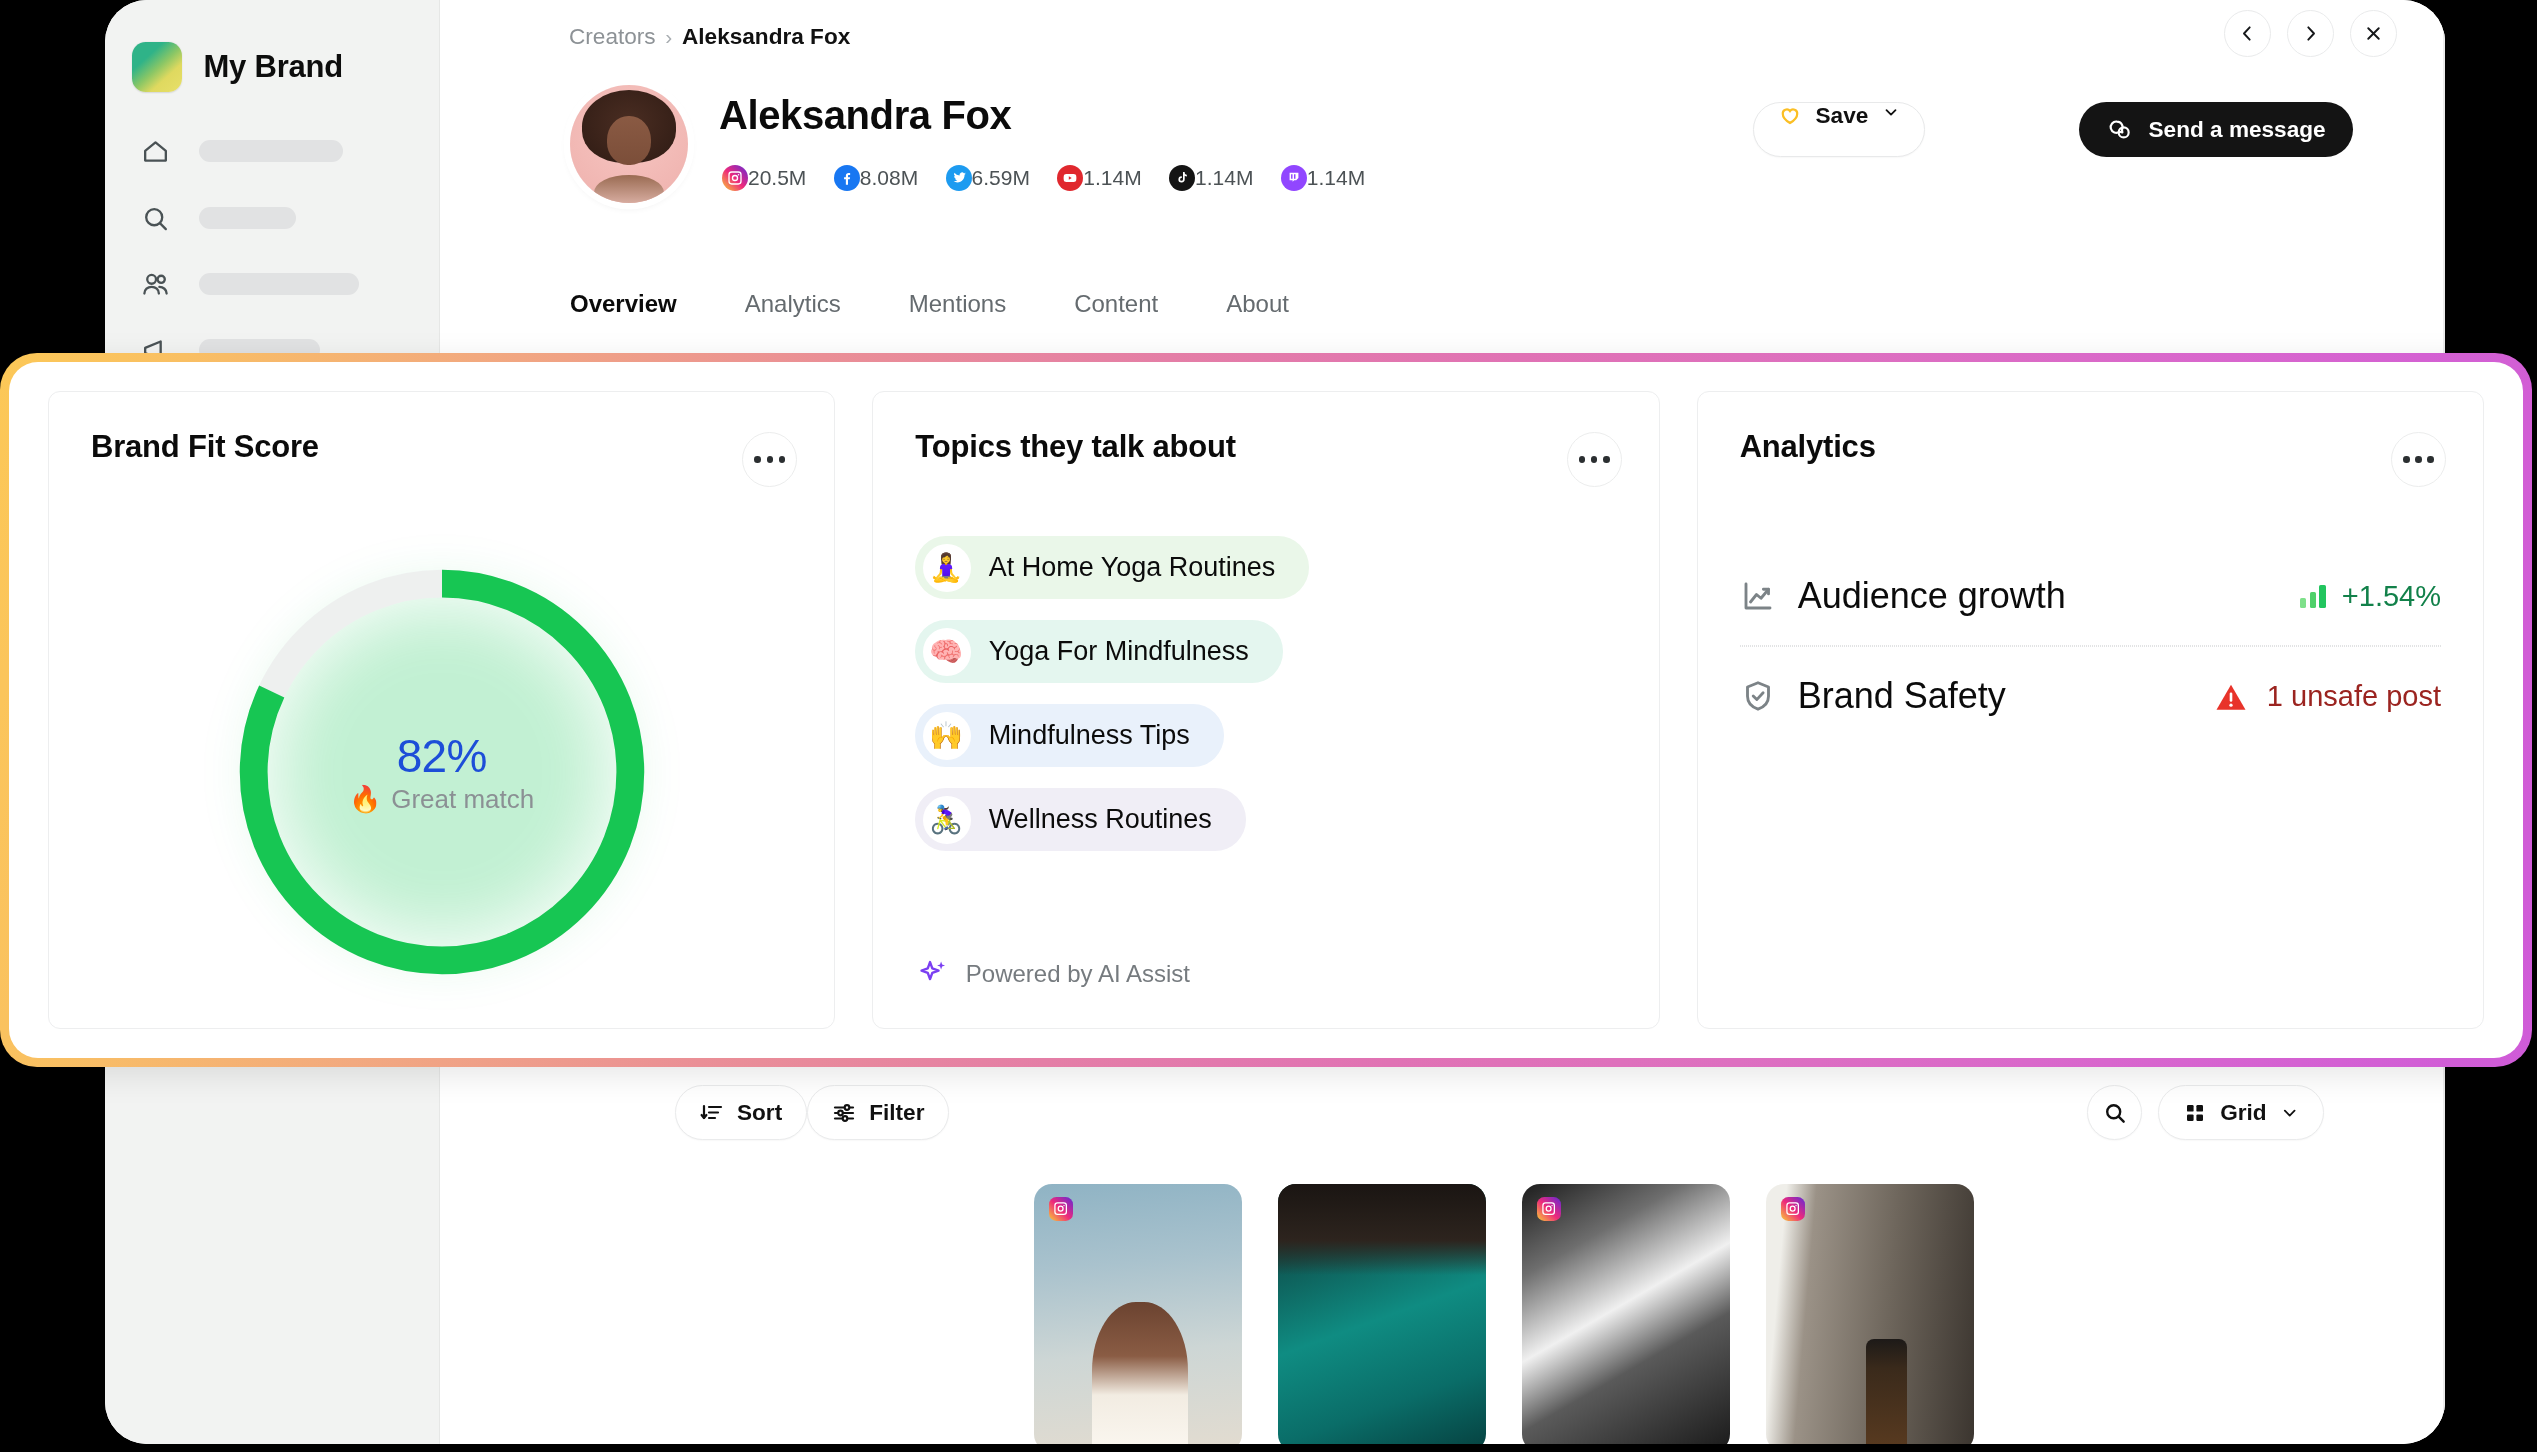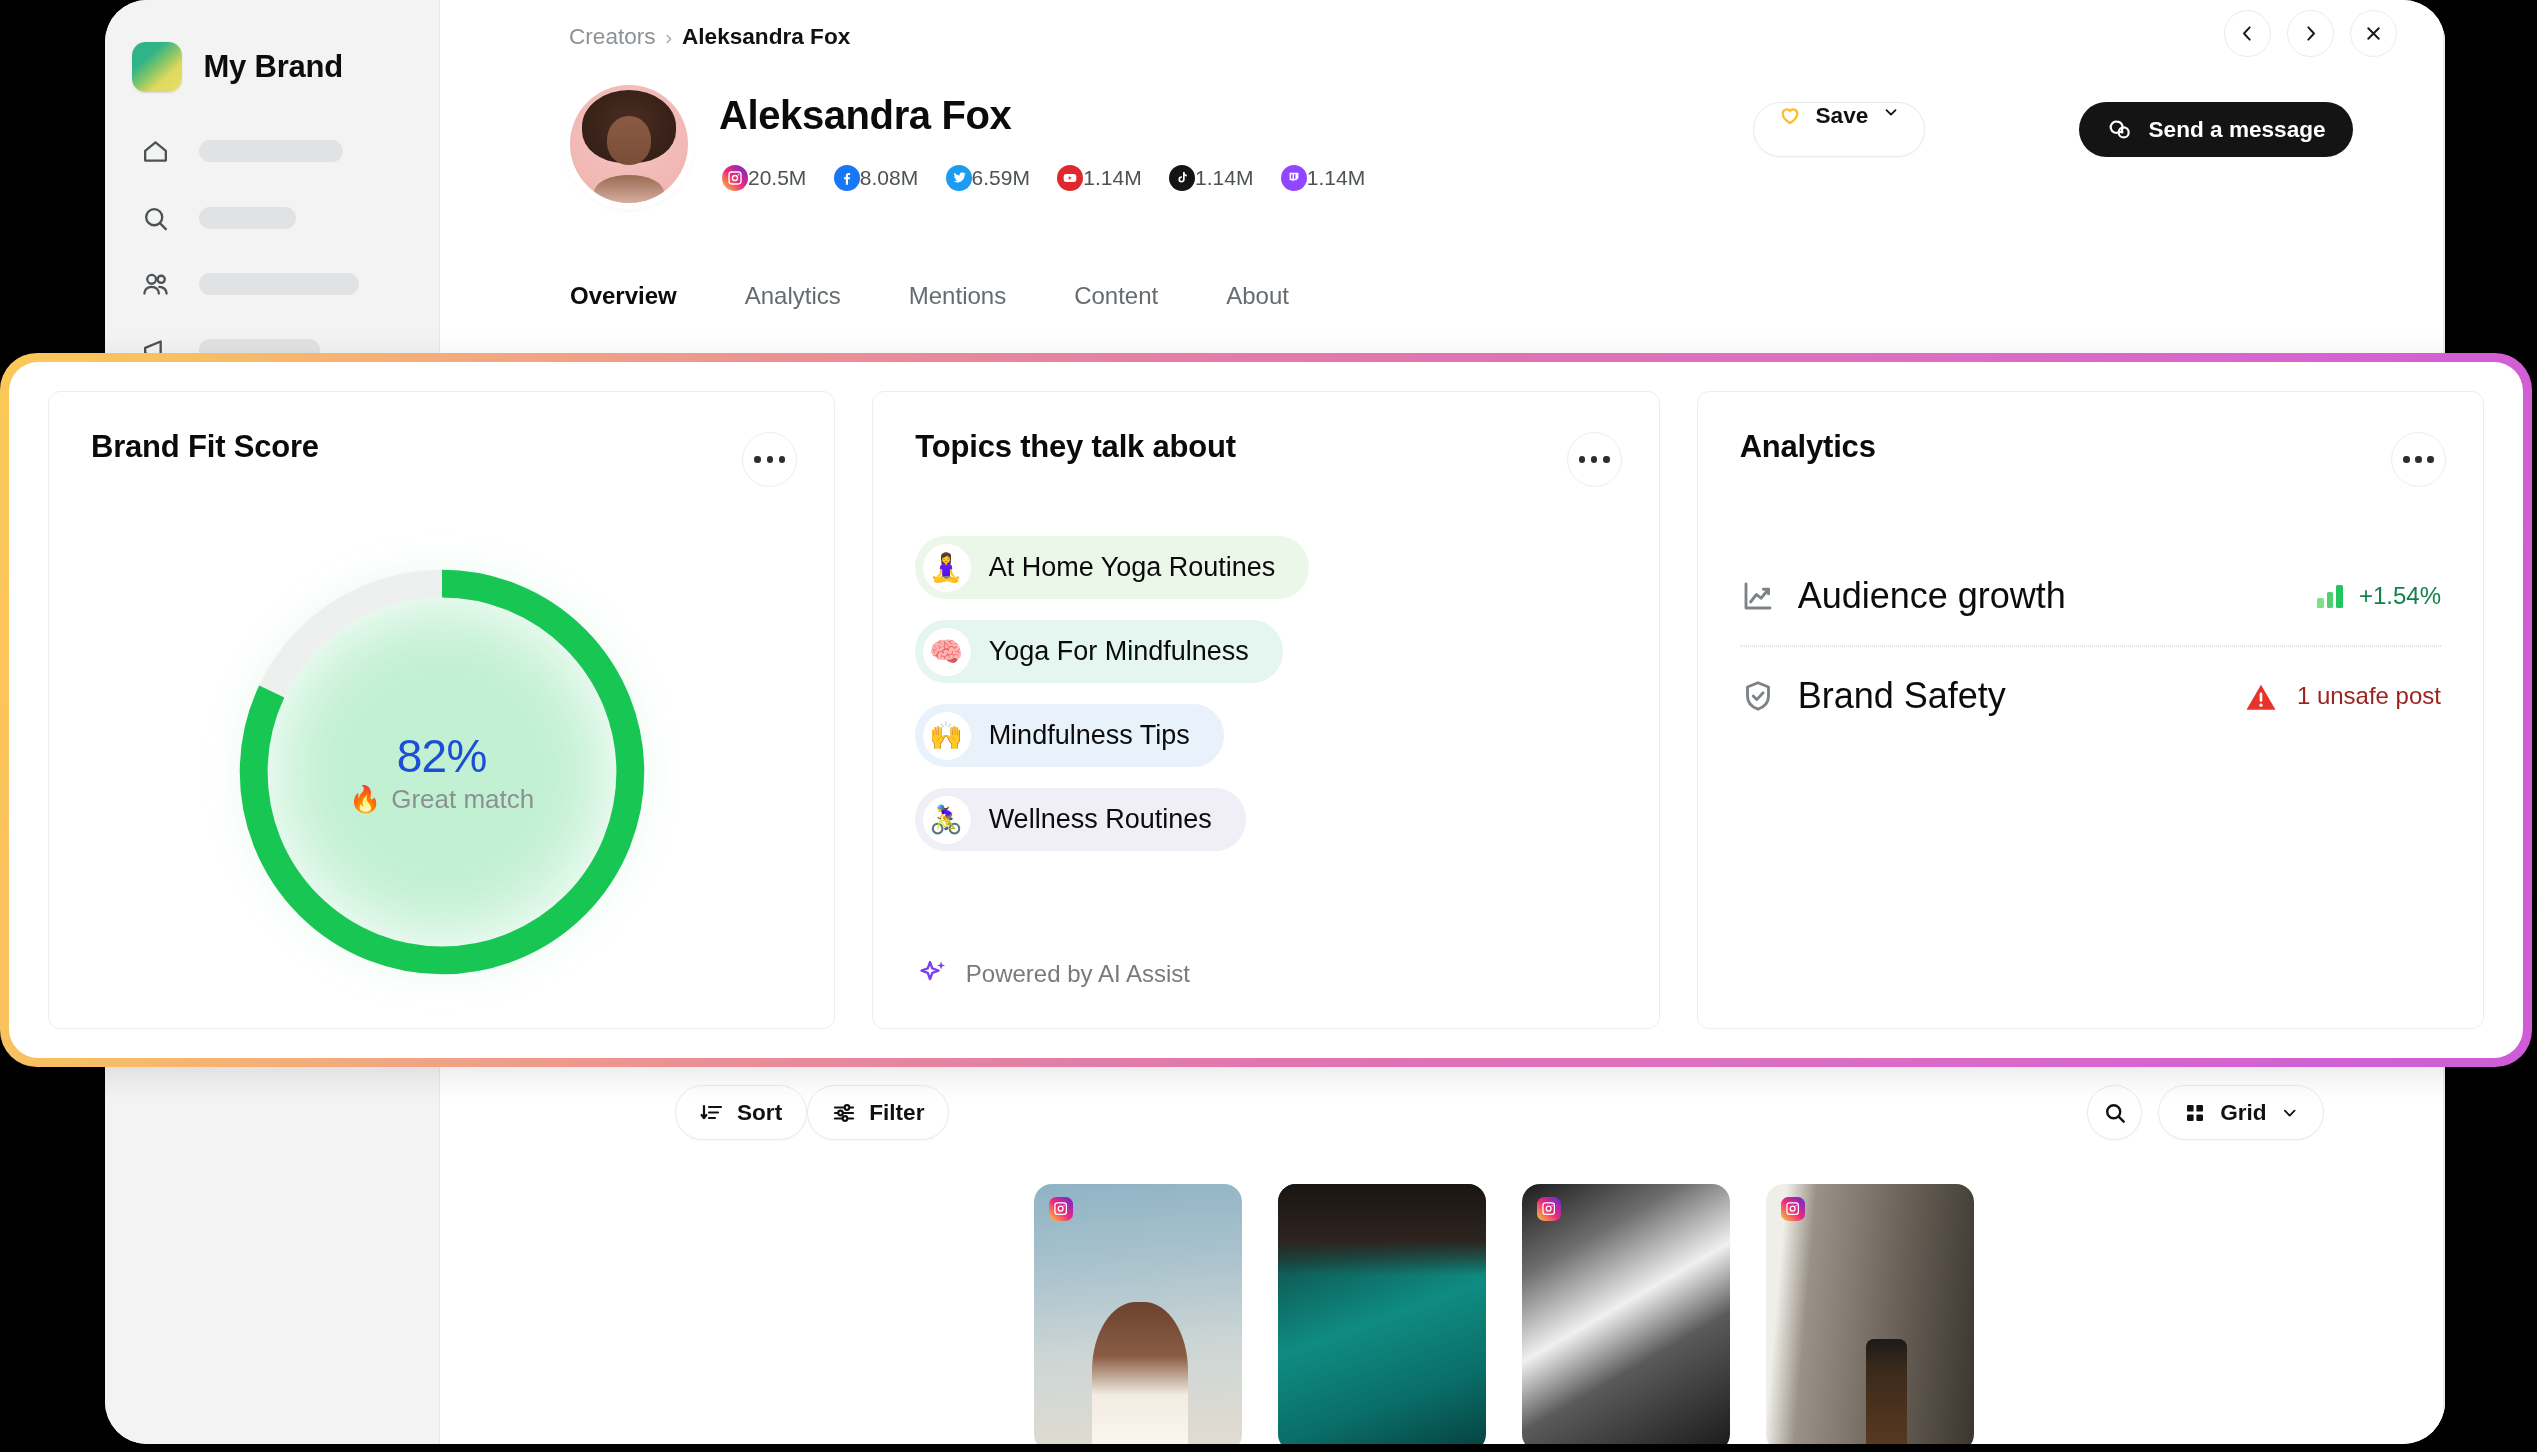--- a/index.html
+++ b/index.html
@@ -107,21 +107,21 @@
   #msg-btn{
     position:absolute; right:92px; top:102px; height:55px; padding:0 27.4px;
     display:flex; align-items:center; gap:16px; border-radius:27.4px;
     background:#141414; cursor:pointer;
   }
   #msg-btn .lbl{ font-size:22.6px; font-weight:bold; color:#fff; }
   #msg-btn svg{ width:26px; height:26px; stroke:#fff; stroke-width:2; fill:none;
                 stroke-linecap:round; stroke-linejoin:round;}
 
   
-  #tabs{ position:absolute; left:129px; top:282px; display:flex; gap:68px; align-items:flex-end;}
+  #tabs{ position:absolute; left:129px; top:290px; display:flex; gap:68px; align-items:flex-end;}
   .tab{ font-size:24px; color:#656b6f; cursor:pointer; padding-bottom:4.8px;}
   .tab.active{ color:#0b0b0b; font-weight:bold; }
 
   
   #toolbar{ position:absolute; left:234px; top:1085px; right:121px; height:65px; }
   .pill-btn{
     height:55px; padding:0 24px; display:inline-flex; align-items:center; gap:13px;
     border:1.2px solid #eaebec; border-radius:27.4px; background:#fff; cursor:pointer;
     box-shadow:0 0.8px 1.6px rgba(0,0,0,.04);
   }
@@ -217,21 +217,21 @@
 
   
   #metric-list{ position:absolute; left:42px; right:42px; top:155px; }
   .metric-row{ display:flex; align-items:center; height:98px; }
   .metric-icon{ width:37px; height:37px; margin-right:21px; flex:0 0 auto;
                 display:flex; align-items:center; justify-content:center;}
   .metric-icon svg{ width:36px; height:36px; stroke:#7c8387; stroke-width:1.9; fill:none;
                     stroke-linecap:round; stroke-linejoin:round;}
   .metric-label{ font-size:36px; color:#0b0b0b; flex:1 1 auto; }
   .metric-right{ display:flex; align-items:center; gap:16px; }
-  .metric-value{ font-size:24px; font-weight:normal; }
+  .metric-value{ font-size:29px; font-weight:normal; }
   .metric-sep{ height:0; border-top:1.6px dotted #e2e3e4; }
   .bars{ display:flex; align-items:flex-end; gap:3.2px; height:24px; }
   .bars span{ width:6.5px; border-radius:1.6px; display:block; }
   .warn-tri{ width:32px; height:29px; position:relative; }
   .warn-tri svg{ width:32px; height:29px; }
 
   
   #right-rail{ position:absolute; right:0; top:0; width:1.6px; height:100%; background:#ececec; }
 </style>
 </head>

